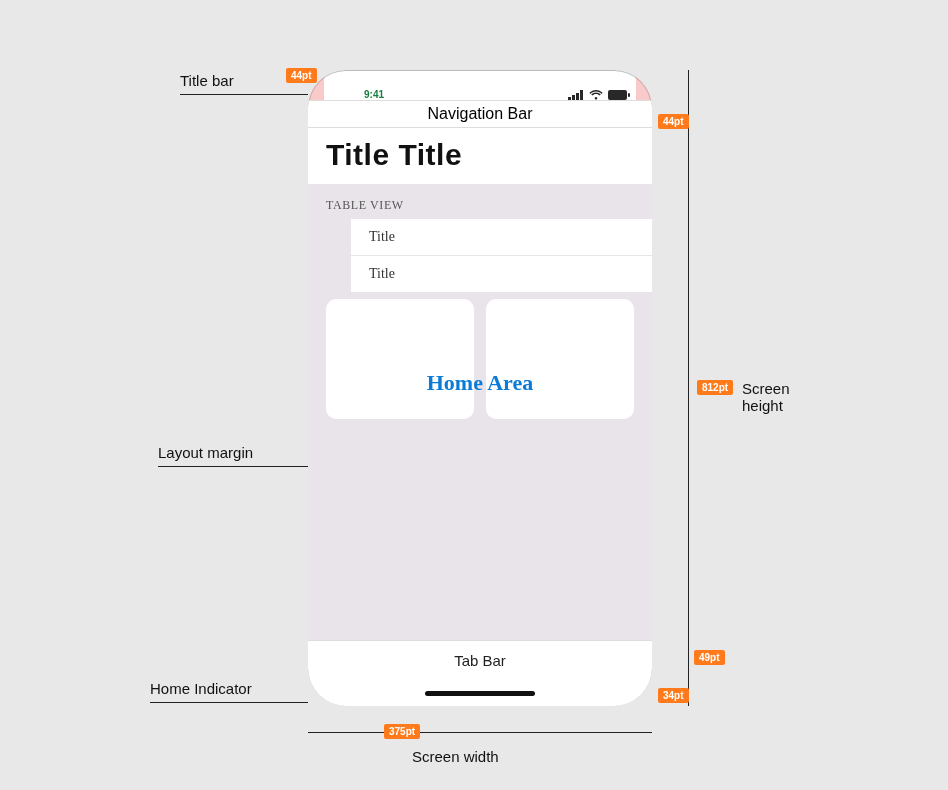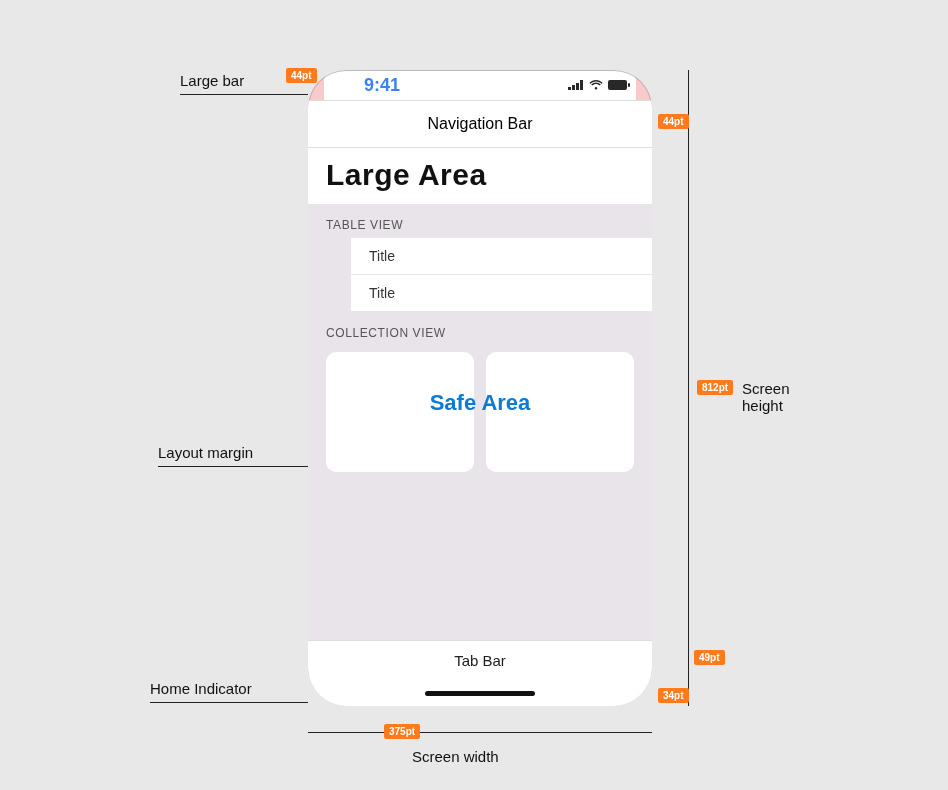--- a/index.html
+++ b/index.html
@@ -52,33 +52,33 @@
   .screen {
     position: absolute;
     left: 0; right: 0; top: 0; bottom: 0;
     display: flex;
     flex-direction: column;
   }
 
   .status-bar {
     height: 30px;
     display: flex;
-    align-items: center;
+    align-items: flex-end;
     padding: 0 22px;
-    font-size: 18px;
+    font-size: 10px;
     font-weight: 600;
-    color: #3b82f6;
+    color: #15803d;
   }
   .status-time { flex: 0 0 auto; margin-left: 34px; }
   .status-spacer { flex: 1; }
   .status-icons { display: flex; gap: 5px; align-items: center; opacity: .9; }
   .status-icons svg { display: block; }
 
   .nav-bar {
-    height: 48px;
+    height: 28px;
     display: flex;
     align-items: center;
     justify-content: center;
     font-size: 16px;
     border-top: 1px solid #ddd;
     border-bottom: 1px solid #ddd;
     background: #fff;
   }
 
   .large-title {
@@ -88,20 +88,21 @@
     letter-spacing: .5px;
     color: #111;
     background: #fff;
   }
 
   .content-scroll {
     flex: 1;
     background: #e9e4ea;
     overflow: hidden;
     position: relative;
+    font-family: Liberation Serif, serif;
   }
 
   .section-header {
     padding: 14px 18px 6px;
     font-size: 12px;
     letter-spacing: .6px;
     color: #555;
   }
   .table-row {
     background: #fff;
@@ -175,21 +176,21 @@
     border-radius: 2px;
     white-space: nowrap;
     font-weight: 600;
   }
 </style>
 </head>
 <body>
 
 <div class="stage">
 
-  <div class="ext-label" style="left:180px; top:72px;">Large bar</div>
+  <div class="ext-label" style="left:180px; top:72px;">Title bar</div>
   <div class="guide-line h" style="left:180px; top:94px; width:128px;"></div>
 
   <div class="ext-label" style="left:158px; top:444px;">Layout margin</div>
   <div class="guide-line h" style="left:158px; top:466px; width:162px;"></div>
 
   <div class="ext-label" style="left:150px; top:680px;">Home Indicator</div>
   <div class="guide-line h" style="left:150px; top:702px; width:158px;"></div>
 
   <div class="guide-line v" style="left:688px; top:70px; height:636px;"></div>
   <div class="ext-label" style="left:742px; top:380px; white-space:pre-line;">Screen
@@ -229,35 +230,34 @@
               <rect x="0" y="0" width="19" height="10" rx="2" fill="#111"></rect>
               <rect x="20" y="3" width="2" height="4" rx="1" fill="#111"></rect>
             </svg>
         </span>
       </div>
 
       <div class="nav-bar">
         <span>Navigation Bar</span>
       </div>
 
-      <div class="large-title">Large Area</div>
+      <div class="large-title">Title Title</div>
 
       <div class="content-scroll">
         <div class="section-header">TABLE VIEW</div>
         <div class="table-row">Title</div>
         <div class="table-row">Title</div>
 
-        <div class="section-header">COLLECTION VIEW</div>
         <div class="collection-row">
           <div class="coll-card"></div>
           <div class="coll-card"></div>
         </div>
 
         <div class="safe-area-label">
-          <div class="safe-area-title">Safe Area</div>
+          <div class="safe-area-title">Home Area</div>
         </div>
       </div>
 
       <div class="tab-bar">
         <span>Tab Bar</span>
       </div>
 
       <div class="home-indicator-area">
         <div class="home-pill"></div>
       </div>

